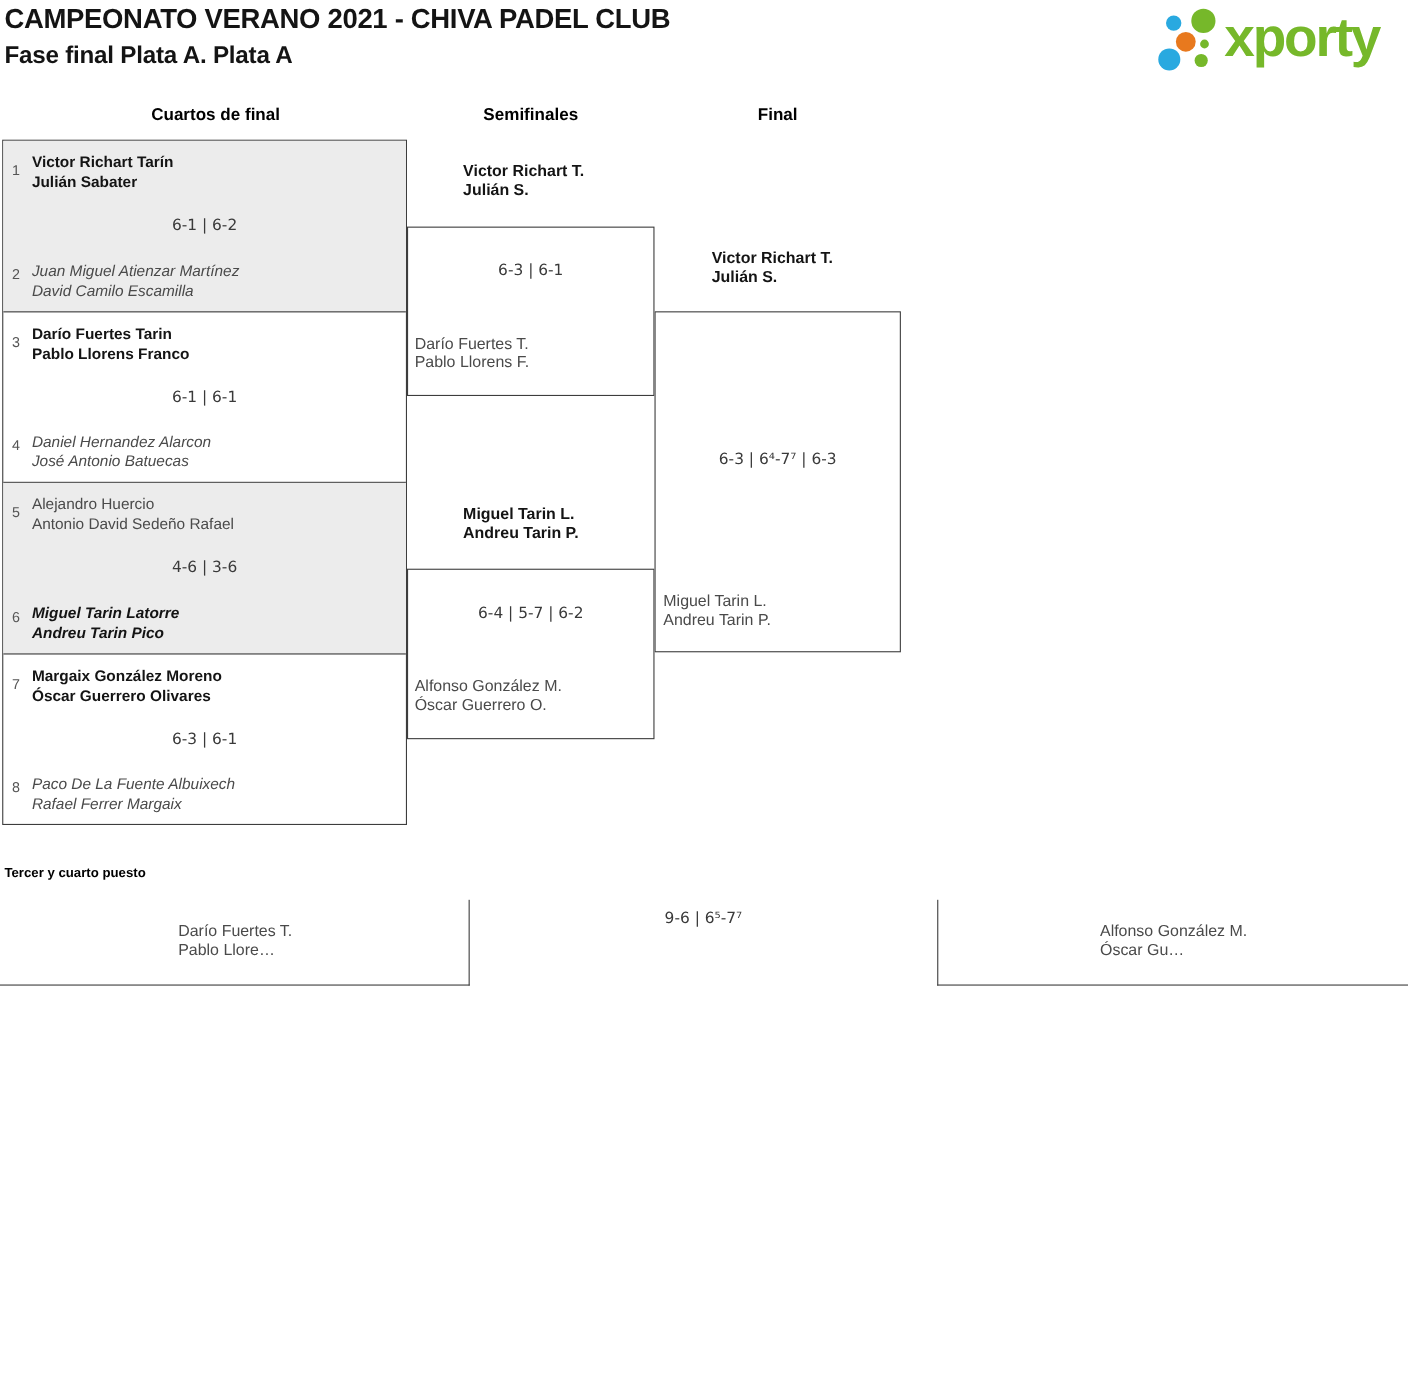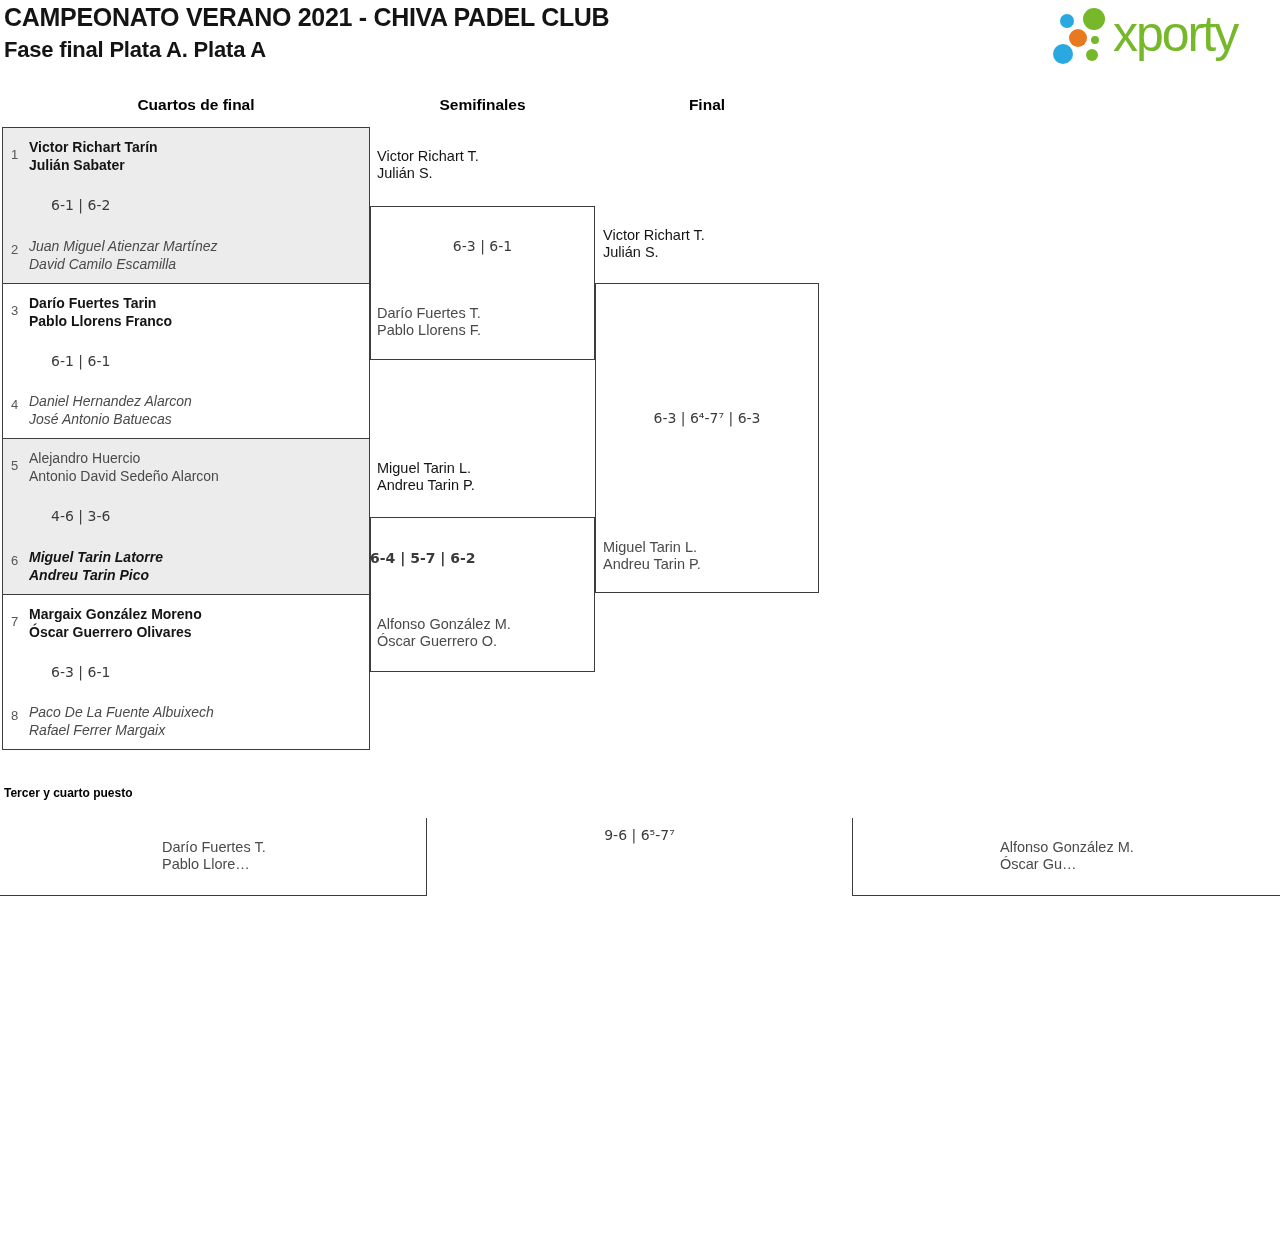--- a/index.html
+++ b/index.html
@@ -22,21 +22,21 @@
   
   .logo{left:1045px;top:0;width:235px;height:80px;cursor:pointer;}
   .dot{position:absolute;border-radius:50%;}
   .dot-g-lg{left:38px;top:8px;width:22px;height:22px;background:var(--green);}
   .dot-b-sm{left:15px;top:14px;width:14px;height:14px;background:var(--blue);}
   .dot-o{left:24px;top:29px;width:18px;height:18px;background:var(--orange);}
   .dot-g-xs{left:46px;top:36px;width:8px;height:8px;background:var(--green);}
   .dot-b-lg{left:8px;top:44px;width:20px;height:20px;background:var(--blue);}
   .dot-g-sm{left:41px;top:49px;width:12px;height:12px;background:var(--green);}
   .logo-text{position:absolute;left:68px;top:7px;font-size:50px;line-height:54px;
-    font-weight:400;letter-spacing:-2px;color:var(--green);}
+    font-weight:700;letter-spacing:-2px;color:var(--green);}
 
   
   .round-header{top:96px;font-size:15.5px;font-weight:700;text-align:center;color:#000;}
   .rh-qf{left:12px;width:368px;}
   .rh-sf{left:370px;width:225px;}
   .rh-f{left:595px;width:224px;}
 
   
   .qf-col{left:2px;top:127px;width:368px;height:623px;border:1px solid var(--border);
     display:flex;flex-direction:column;}
@@ -44,38 +44,38 @@
   .qf-match:last-child{border-bottom:none;}
   .qf-match.alt{background:var(--altbg);}
   .seed{position:absolute;left:8px;font-size:13px;color:var(--seed);}
   .seed-top{top:19px;}
   .seed-bottom{bottom:26px;}
   .team{position:absolute;left:26px;font-size:14px;line-height:18px;color:var(--loser);}
   .team.top{top:10px;}
   .team.bottom{bottom:10px;font-style:italic;}
   .team.winner{font-weight:700;color:var(--winner);}
   .score{color:var(--score);font-size:14px;font-family:"DejaVu Sans","Liberation Sans",sans-serif;}
-  .qf-score{position:absolute;left:0;top:50%;transform:translateY(-50%);width:100%;text-align:left;margin-left:48px;}
+  .qf-score{position:absolute;left:0;top:50%;transform:translateY(-50%);width:100%;text-align:center;}
 
   
   .match-box{border:1px solid var(--border);background:#fff;}
   .sf-box-1{left:370px;top:206px;width:225px;height:154px;}
   .sf-box-2{left:370px;top:517px;width:225px;height:155px;}
   .final-box{left:595px;top:283px;width:224px;height:310px;}
 
   .slot{font-size:14.5px;line-height:17px;color:var(--loser);}
-  .slot.winner{font-weight:400;color:var(--winner);}
+  .slot.winner{font-weight:700;color:var(--winner);margin-left:44px;}
   .sf1-winner{left:377px;top:148px;}
   .sf1-loser{left:377px;top:305px;}
   .sf2-winner{left:377px;top:460px;}
   .sf2-loser{left:377px;top:616px;}
   .final-winner{left:603px;top:227px;}
   .final-loser{left:603px;top:539px;}
   .sf1-score{left:370px;top:238px;width:225px;text-align:center;}
-  .sf2-score{left:370px;top:550px;width:225px;font-weight:bold;}
+  .sf2-score{left:370px;top:550px;width:225px;text-align:center;}
   .final-score{left:595px;top:410px;width:224px;text-align:center;}
 
   
   .tp-title{left:4px;top:786px;font-size:12px;font-weight:700;color:#000;}
   .tp-left-box{left:0;top:818px;width:427px;height:78px;
     border-right:1px solid var(--border);border-bottom:1px solid var(--border);}
   .tp-right-box{left:852px;top:818px;width:428px;height:78px;
     border-left:1px solid var(--border);border-bottom:1px solid var(--border);}
   .tp-left-team{left:162px;top:839px;}
   .tp-right-team{left:1000px;top:839px;}
@@ -128,21 +128,21 @@
     <div class="team bottom">
       <div>Daniel Hernandez Alarcon</div>
       <div>José Antonio Batuecas</div>
     </div>
   </div>
 
   <div class="qf-match alt">
     <span class="seed seed-top">5</span>
     <div class="team top">
       <div>Alejandro Huercio</div>
-      <div>Antonio David Sedeño Alarcon</div>
+      <div>Antonio David Sedeño Rafael</div>
     </div>
     <div class="score qf-score">4-6 | 3-6</div>
     <span class="seed seed-bottom">6</span>
     <div class="team bottom winner">
       <div>Miguel Tarin Latorre</div>
       <div>Andreu Tarin Pico</div>
     </div>
   </div>
 
   <div class="qf-match">

